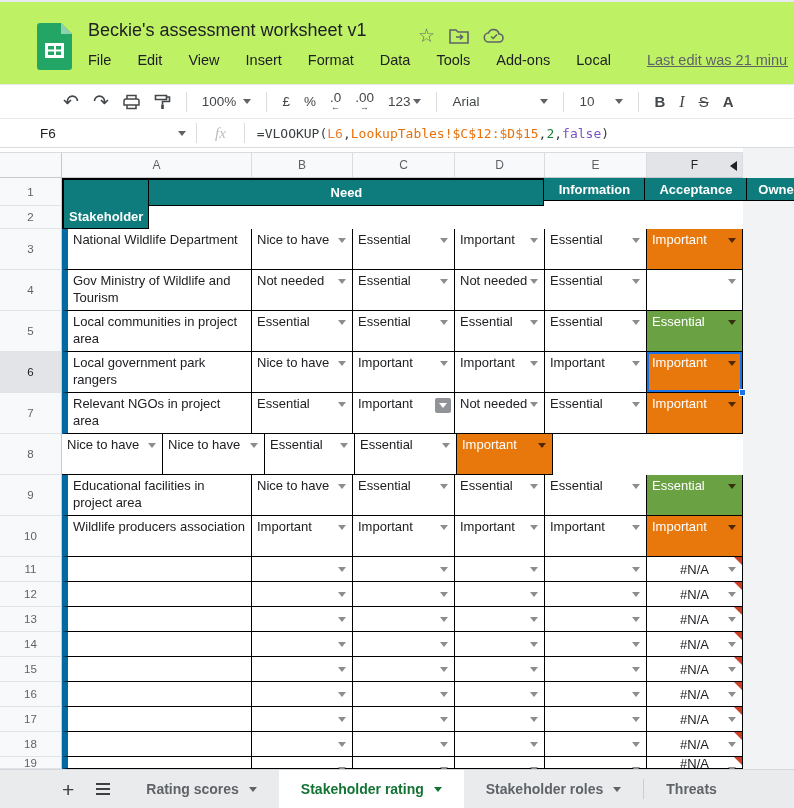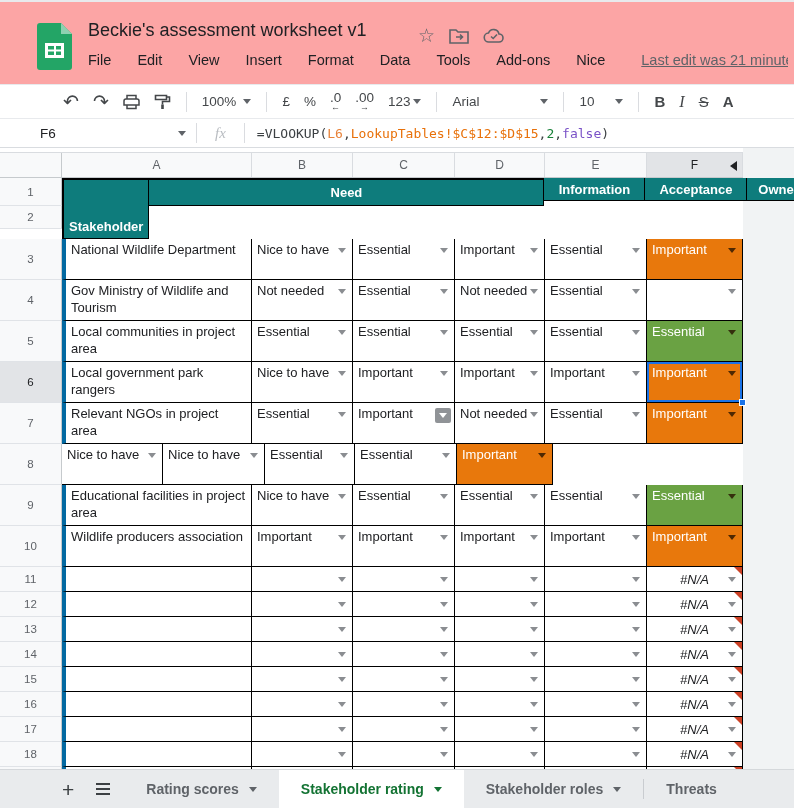--- a/index.html
+++ b/index.html
@@ -1,20 +1,20 @@
 <!DOCTYPE html>
 <html><head>
 <meta charset="utf-8">
 <style>
   * { margin:0; padding:0; box-sizing:border-box; }
   html,body { width:794px; height:808px; overflow:hidden; background:#fff;
     font-family:"Liberation Sans", sans-serif; color:#202124; }
 
   
-  #app-header { position:absolute; top:0; left:0; width:794px; height:84px; background:#fca5a5; border-top:2px solid #e8eaed; }
+  #app-header { position:absolute; top:0; left:0; width:794px; height:84px; background:#bef264; border-top:2px solid #e8eaed; }
   #sheets-logo { position:absolute; left:37px; top:21px; width:35px; height:47px; }
   #doc-title { position:absolute; left:88px; top:18px; font-size:18px; color:#202124; white-space:nowrap; }
   #title-icons { position:absolute; left:418px; top:22px; display:flex; gap:14px; align-items:center; color:#5f6368; }
   #menu-row { position:absolute; left:88px; top:50px; width:700px; display:flex; gap:26px; font-size:14.5px; color:#202124; white-space:nowrap; overflow:hidden; }
   #menu-row .menu-item { cursor:default; }
   #last-edit { color:#5f6368; text-decoration:underline; margin-left:10px; }
 
   
   #toolbar { position:absolute; top:84px; left:0; width:794px; height:34px; background:#fff;
     border-top:1px solid #e8eaed; display:flex; align-items:center; color:#44474a; font-size:13px; }
@@ -64,28 +64,28 @@
   #need-block { display:flex; flex-direction:row; }
   #cell-need { height:28px; display:flex; align-items:center; justify-content:center; border-top:2px solid #000; }
   #need-sub { display:flex; height:23px;align-items:flex-end; }
   .need-sub-cell { display:flex; align-items:center; justify-content:center; height:23px; }
   #cell-overall { display:flex; align-items:center; justify-content:center; text-align:center; border-top:2px solid #000; line-height:1.25; padding:8px 6px; }
 
   .grid-row { display:flex; }
   .data-row { height:41px; }
   .empty-row { height:25px; }
   .row19 { height:12px; overflow:hidden; }
-  .cell-a { padding:3px 5px 0; line-height:1.3; border-left:4px solid #0369a1; }
+  .cell-a { padding:3px 5px 0; line-height:1.3; border-left:6px solid #0369a1; }
   .val-cell { padding:3px 5px 0; line-height:1.3; }
   .dd { width:0; height:0; border-left:4px solid transparent; border-right:4px solid transparent; border-top:5px solid #8a8d91; position:absolute; right:6px; top:9px; }
   .empty-row .dd { top:10px; }
   .ov-orange { background:#e8780c; color:#fff; }
   .ov-green  { background:#6aa243; color:#fff; }
   .ov-orange .dd, .ov-green .dd { border-top-color:rgba(40,20,0,.8); }
-  .na-cell { display:flex; align-items:center; justify-content:center;font-style:italic; }
+  .na-cell { display:flex; align-items:center; justify-content:center; }
   .err-tri { position:absolute; top:0; right:0; width:0; height:0; border-top:8px solid #cc4125; border-left:8px solid transparent; }
   .dd-btn { position:absolute; right:3px; top:5px; width:16px; height:15px; background:#909397; border-radius:2px; display:flex; align-items:center; justify-content:center; }
   .dd-btn .dd { position:static; border-top-color:#fff; }
   .sel-outline { position:absolute; inset:0; border:2px solid #1a73e8; pointer-events:none; z-index:4; }
   .fill-handle { position:absolute; right:-4px; bottom:-4px; width:7px; height:7px; background:#1a73e8; border:1px solid #fff; z-index:5; }
 
   
   #tabbar { position:absolute; top:769px; left:0; width:794px; height:39px; background:#e9ebed; border-top:1px solid #d5d8db; display:flex; align-items:stretch; }
   #tab-actions { display:flex; align-items:center; gap:22px; padding:0 14px 0 62px; color:#3c4043; }
   .sheet-tab { display:flex; align-items:center; gap:8px; padding:0 22px; font-size:14px; color:#5f6368; font-weight:bold; white-space:nowrap; }
@@ -124,21 +124,21 @@
   </div>
   <div id="menu-row">
     <span class="menu-item">File</span>
     <span class="menu-item">Edit</span>
     <span class="menu-item">View</span>
     <span class="menu-item">Insert</span>
     <span class="menu-item">Format</span>
     <span class="menu-item">Data</span>
     <span class="menu-item">Tools</span>
     <span class="menu-item">Add-ons</span>
-    <span class="menu-item">Nice</span>
+    <span class="menu-item">Local</span>
     <span id="last-edit">Last edit was 21 minutes a</span>
   </div>
 </div>
 
 <div id="toolbar">
   <div class="tb-gap" style="width:56px;"></div>
   <div class="tb-btn">
       <span class="uarrow">↶</span>
     </div>
   <div class="tb-btn">
@@ -235,21 +235,21 @@
     </div>
   </div>
 
   <div id="rows-area">
 
     <div class="hdr-block">
       <div style="display:flex; flex-direction:column; width:62px; flex:none;">
         <div class="rnum" style="height:28px; width:62px;">1</div>
         <div class="rnum" style="height:23px; width:62px;">2</div>
       </div>
-      <div id="cell-stakeholder" class="cell teal w-a" style="height:61px;">Stakeholder</div>
+      <div id="cell-stakeholder" class="cell teal w-a" style="height:51px;">Stakeholder</div>
       <div id="need-block">
         <div id="cell-need" class="cell teal" style="width:395px;">Need</div>
         <div id="need-sub">
           <div class="cell teal need-sub-cell w-b">Information</div>
           <div class="cell teal need-sub-cell w-c">Acceptance</div>
           <div class="cell teal need-sub-cell w-d">Ownership</div>
           <div class="cell teal need-sub-cell w-e">Support</div>
         </div>
       </div>
       <div id="cell-overall" class="cell dark w-f" style="height:51px;">Overall rating</div>

